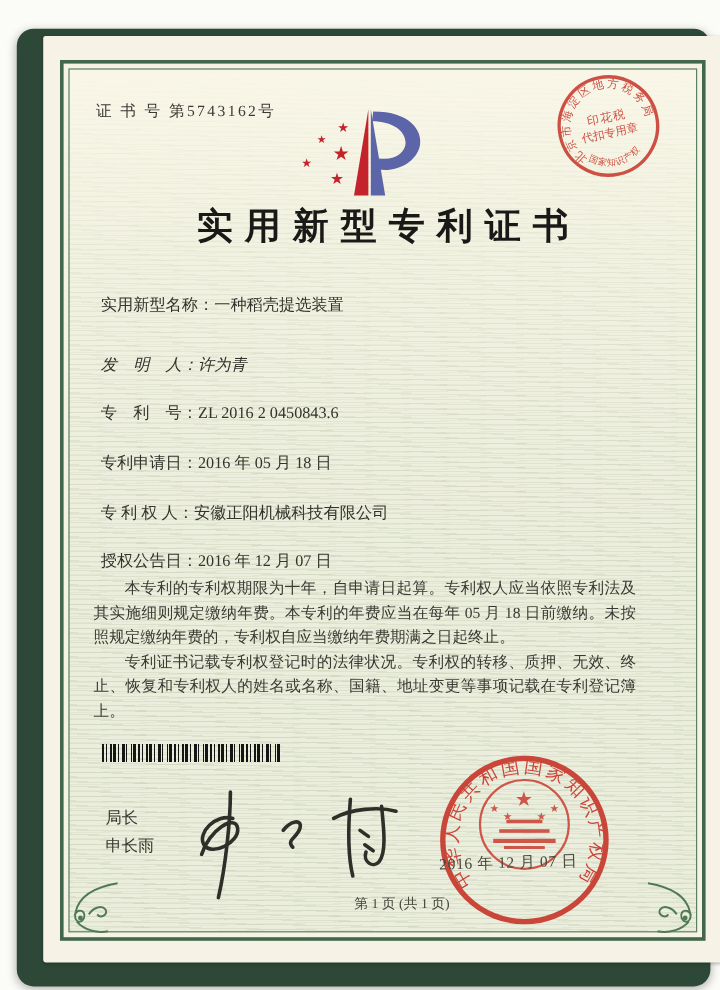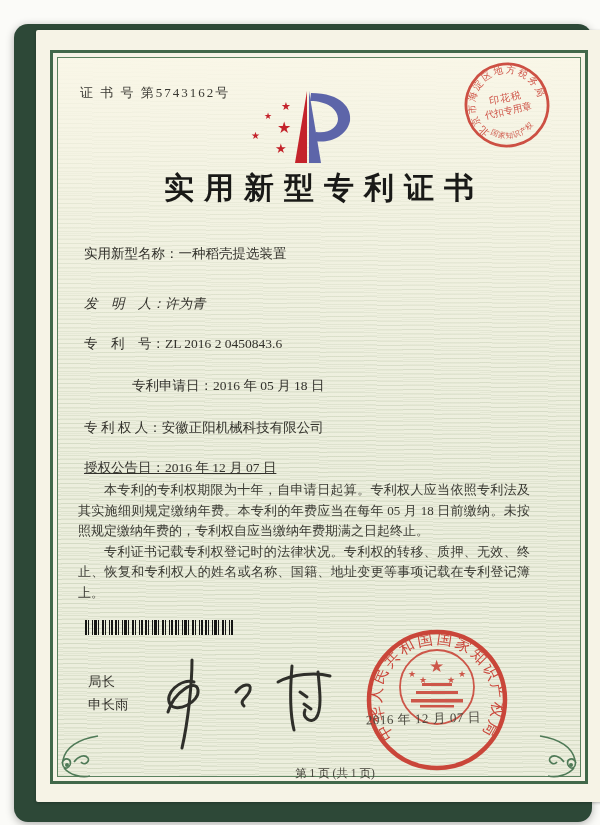--- a/index.html
+++ b/index.html
@@ -37,23 +37,23 @@
   .logo{position:absolute;left:201px;top:54px;width:140px;height:86px;}
   .title{
     position:absolute;left:14px;right:24px;top:138px;text-align:center;
     font-size:30px;font-weight:600;letter-spacing:10px;text-indent:10px;color:#191917;
   }
   .fields{position:absolute;left:48px;top:216px;right:40px;}
   .field-row{font-size:13.5px;line-height:15px;color:#33322c;position:absolute;left:0;white-space:nowrap;text-align:center;}
   .field-row:nth-child(1){top:0px;}
   .field-row:nth-child(2){top:50px;font-style:italic;}
   .field-row:nth-child(3){top:90px;}
-  .field-row:nth-child(4){top:132px;margin-left:48px;}
+  .field-row:nth-child(4){top:132px;}
   .field-row:nth-child(5){top:174px;}
-  .field-row:nth-child(6){top:214px;text-decoration:underline;}
+  .field-row:nth-child(6){top:214px;}
   .paragraphs{position:absolute;left:42px;top:450px;width:452px;}
   .paragraphs p{
     margin:0;font-size:13px;line-height:20.5px;text-indent:2em;
     text-align:justify;color:#3a3a33;
   }
   .barcode{
     position:absolute;left:49px;top:590px;width:150px;height:15px;
     background:repeating-linear-gradient(90deg,
       #151515 0 2px,transparent 2px 3px,
       #151515 3px 4px,transparent 4px 7px,
@@ -67,21 +67,21 @@
   }
   .signer{position:absolute;left:52px;top:640px;font-size:13.5px;line-height:23px;color:#37362f;}
   .signature{position:absolute;left:104px;top:618px;width:200px;height:110px;}
   .signature path{stroke:#2f2f2a;stroke-width:3;fill:none;stroke-linecap:round;}
   .office-seal{position:absolute;left:326px;top:595px;width:150px;height:150px;opacity:.93;}
   .date-stamp{
     position:absolute;left:330px;top:680px;font-size:13px;letter-spacing:.5px;
     color:#49483e;z-index:3;transform:rotate(-1.5deg);
   }
   .tax-seal{position:absolute;left:421px;top:25px;width:100px;height:100px;transform:rotate(-12deg);opacity:.88;z-index:4;}
-  .page-num{position:absolute;left:14px;right:24px;top:736px;text-align:center;font-size:11.5px;color:#45443b;padding-left:32px;}
+  .page-num{position:absolute;left:14px;right:24px;top:716px;text-align:center;font-size:11.5px;color:#45443b;padding-left:32px;}
   .flourish{position:absolute;width:46px;height:46px;z-index:2;}
   .flourish path{stroke:#4f7a57;stroke-width:1.6;fill:none;}
   .flourish.bl{left:18px;bottom:22px;}
   .flourish.br{right:28px;bottom:22px;transform:scaleX(-1);}
   .red{fill:#c83a2e;}
   .seal-text{font-family:"Liberation Serif","DejaVu Serif",serif;}
 </style>
 </head>
 <body>
 

